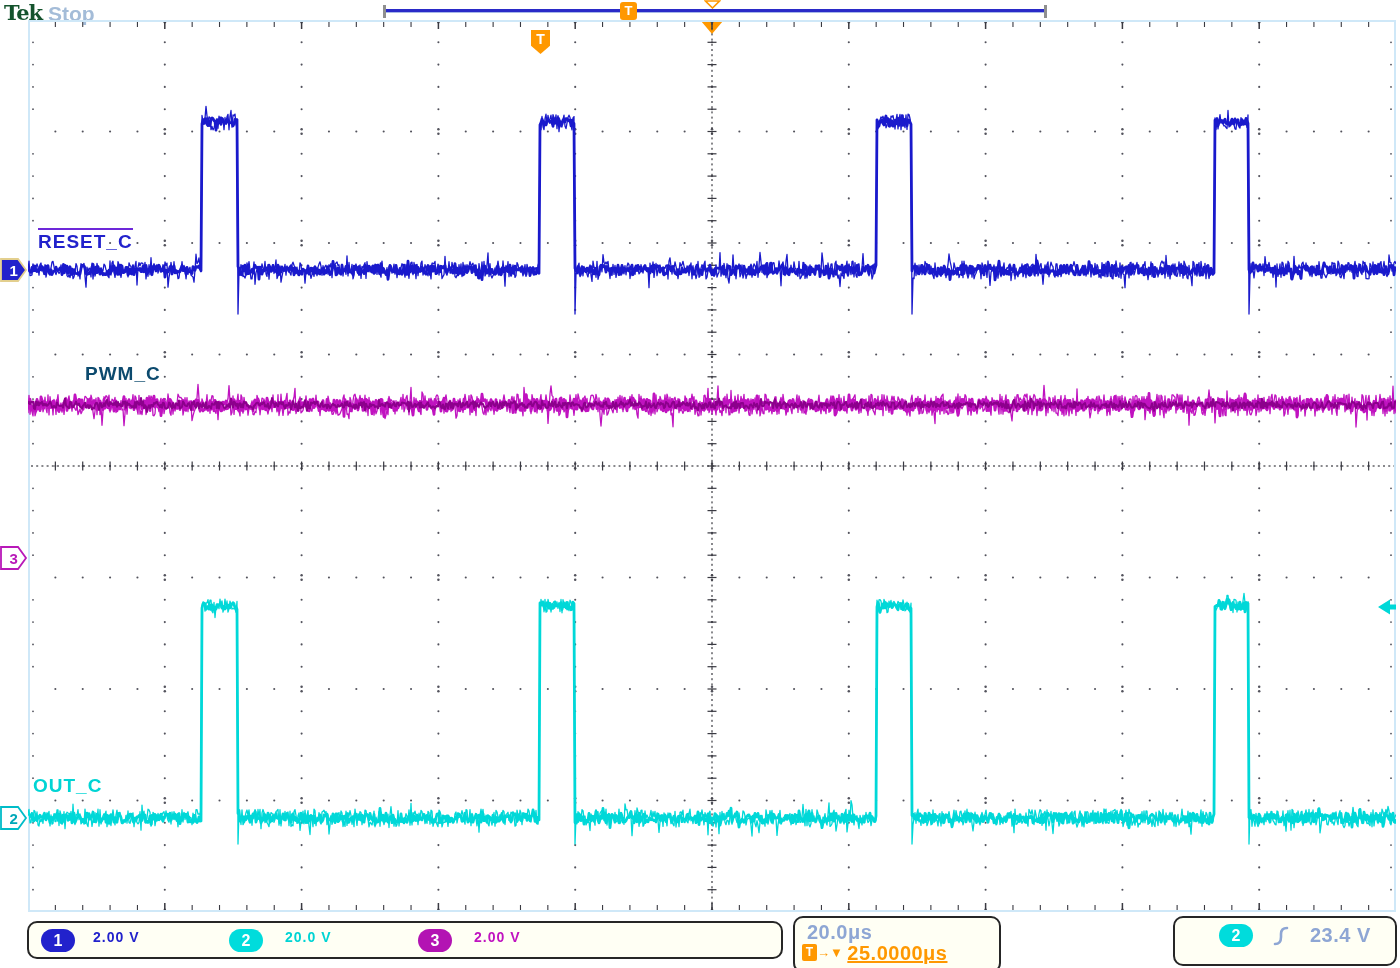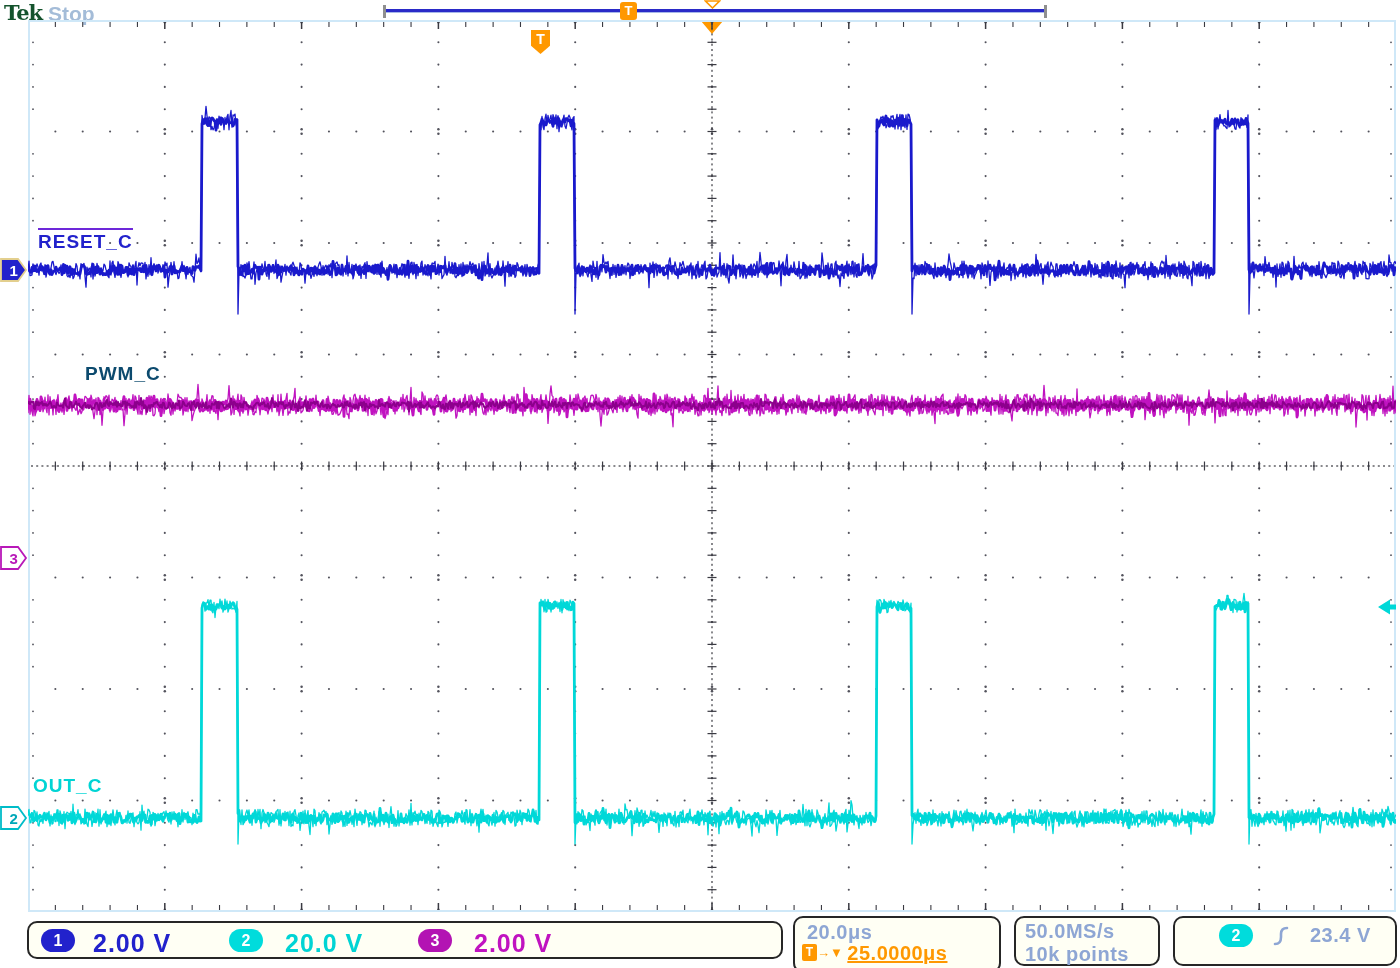--- a/index.html
+++ b/index.html
@@ -35,21 +35,21 @@
   .lbl-out{left:33px;top:775px;color:#00d4d4;}
   
   .sbox{position:absolute;background:#fffff4;border:2px solid #262626;border-radius:10px;box-sizing:border-box;}
   .box-ch{left:27px;top:921px;width:756px;height:38px;}
   .box-tb{left:793px;top:916px;width:208px;height:57px;}
   .box-acq{left:1014px;top:916px;width:146px;height:50px;}
   .box-trig{left:1173px;top:916px;width:224px;height:50px;}
   .pill{position:absolute;width:34px;height:23px;border-radius:12px;color:#fff;
         font-size:16px;font-weight:bold;text-align:center;line-height:23px;}
   .pill.c1{background:#2222cc;} .pill.c2{background:#00dcdc;} .pill.c3{background:#b313b3;}
-  .scale{position:absolute;font-size:25px;font-weight:bold;letter-spacing:1px;}
+  .scale{position:absolute;font-size:14px;font-weight:bold;letter-spacing:1px;}
   .scale.c1{color:#2222cc;} .scale.c2{color:#00d4d4;} .scale.c3{color:#c013c0;}
   .slate{color:#8ea6d4;font-size:20px;font-weight:bold;letter-spacing:0.5px;}
   .tb-line1{position:absolute;left:12px;top:3px;}
   .tb-line2{position:absolute;left:7px;top:26px;height:20px;}
   .tb-t-badge{display:inline-block;vertical-align:top;width:15px;height:17px;background:#ff9800;
         border-radius:2px;color:#fff;font-size:12px;font-weight:bold;text-align:center;line-height:17px;}
   .tb-arrow{color:#ff9800;font-size:13px;font-weight:bold;vertical-align:top;line-height:17px;}
   .tb-delay{color:#ff9800;font-size:20px;font-weight:bold;vertical-align:top;line-height:18px;letter-spacing:0.5px;text-decoration:underline;}
   .acq-line1{position:absolute;left:9px;top:2px;}
   .acq-line2{position:absolute;left:9px;top:25px;}
@@ -1720,24 +1720,20 @@
   </div>
 
   <div class="sbox box-tb">
     <div class="tb-line1 slate">20.0μs</div>
     <div class="tb-line2">
       <span class="tb-t-badge">T</span><span class="tb-arrow">→▼</span>
       <span class="tb-delay">25.0000μs</span>
     </div>
   </div>
 
-  <div class="sbox box-acq">
-    <div class="acq-line1 slate">50.0MS/s</div>
-    <div class="acq-line2 slate">10k points</div>
-  </div>
 
   <div class="sbox box-trig">
     <span class="pill c2 trig-pill">2</span>
     <svg class="slope-icon" width="20" height="24">
       <path d="M4,20 Q10,20 10,13 L10,10 Q10,4 16,4" fill="none" stroke="#8ea6d4" stroke-width="2.6" stroke-linecap="round"></path>
     </svg>
     <span class="trig-level slate">23.4 V</span>
   </div>
 </div>
 

